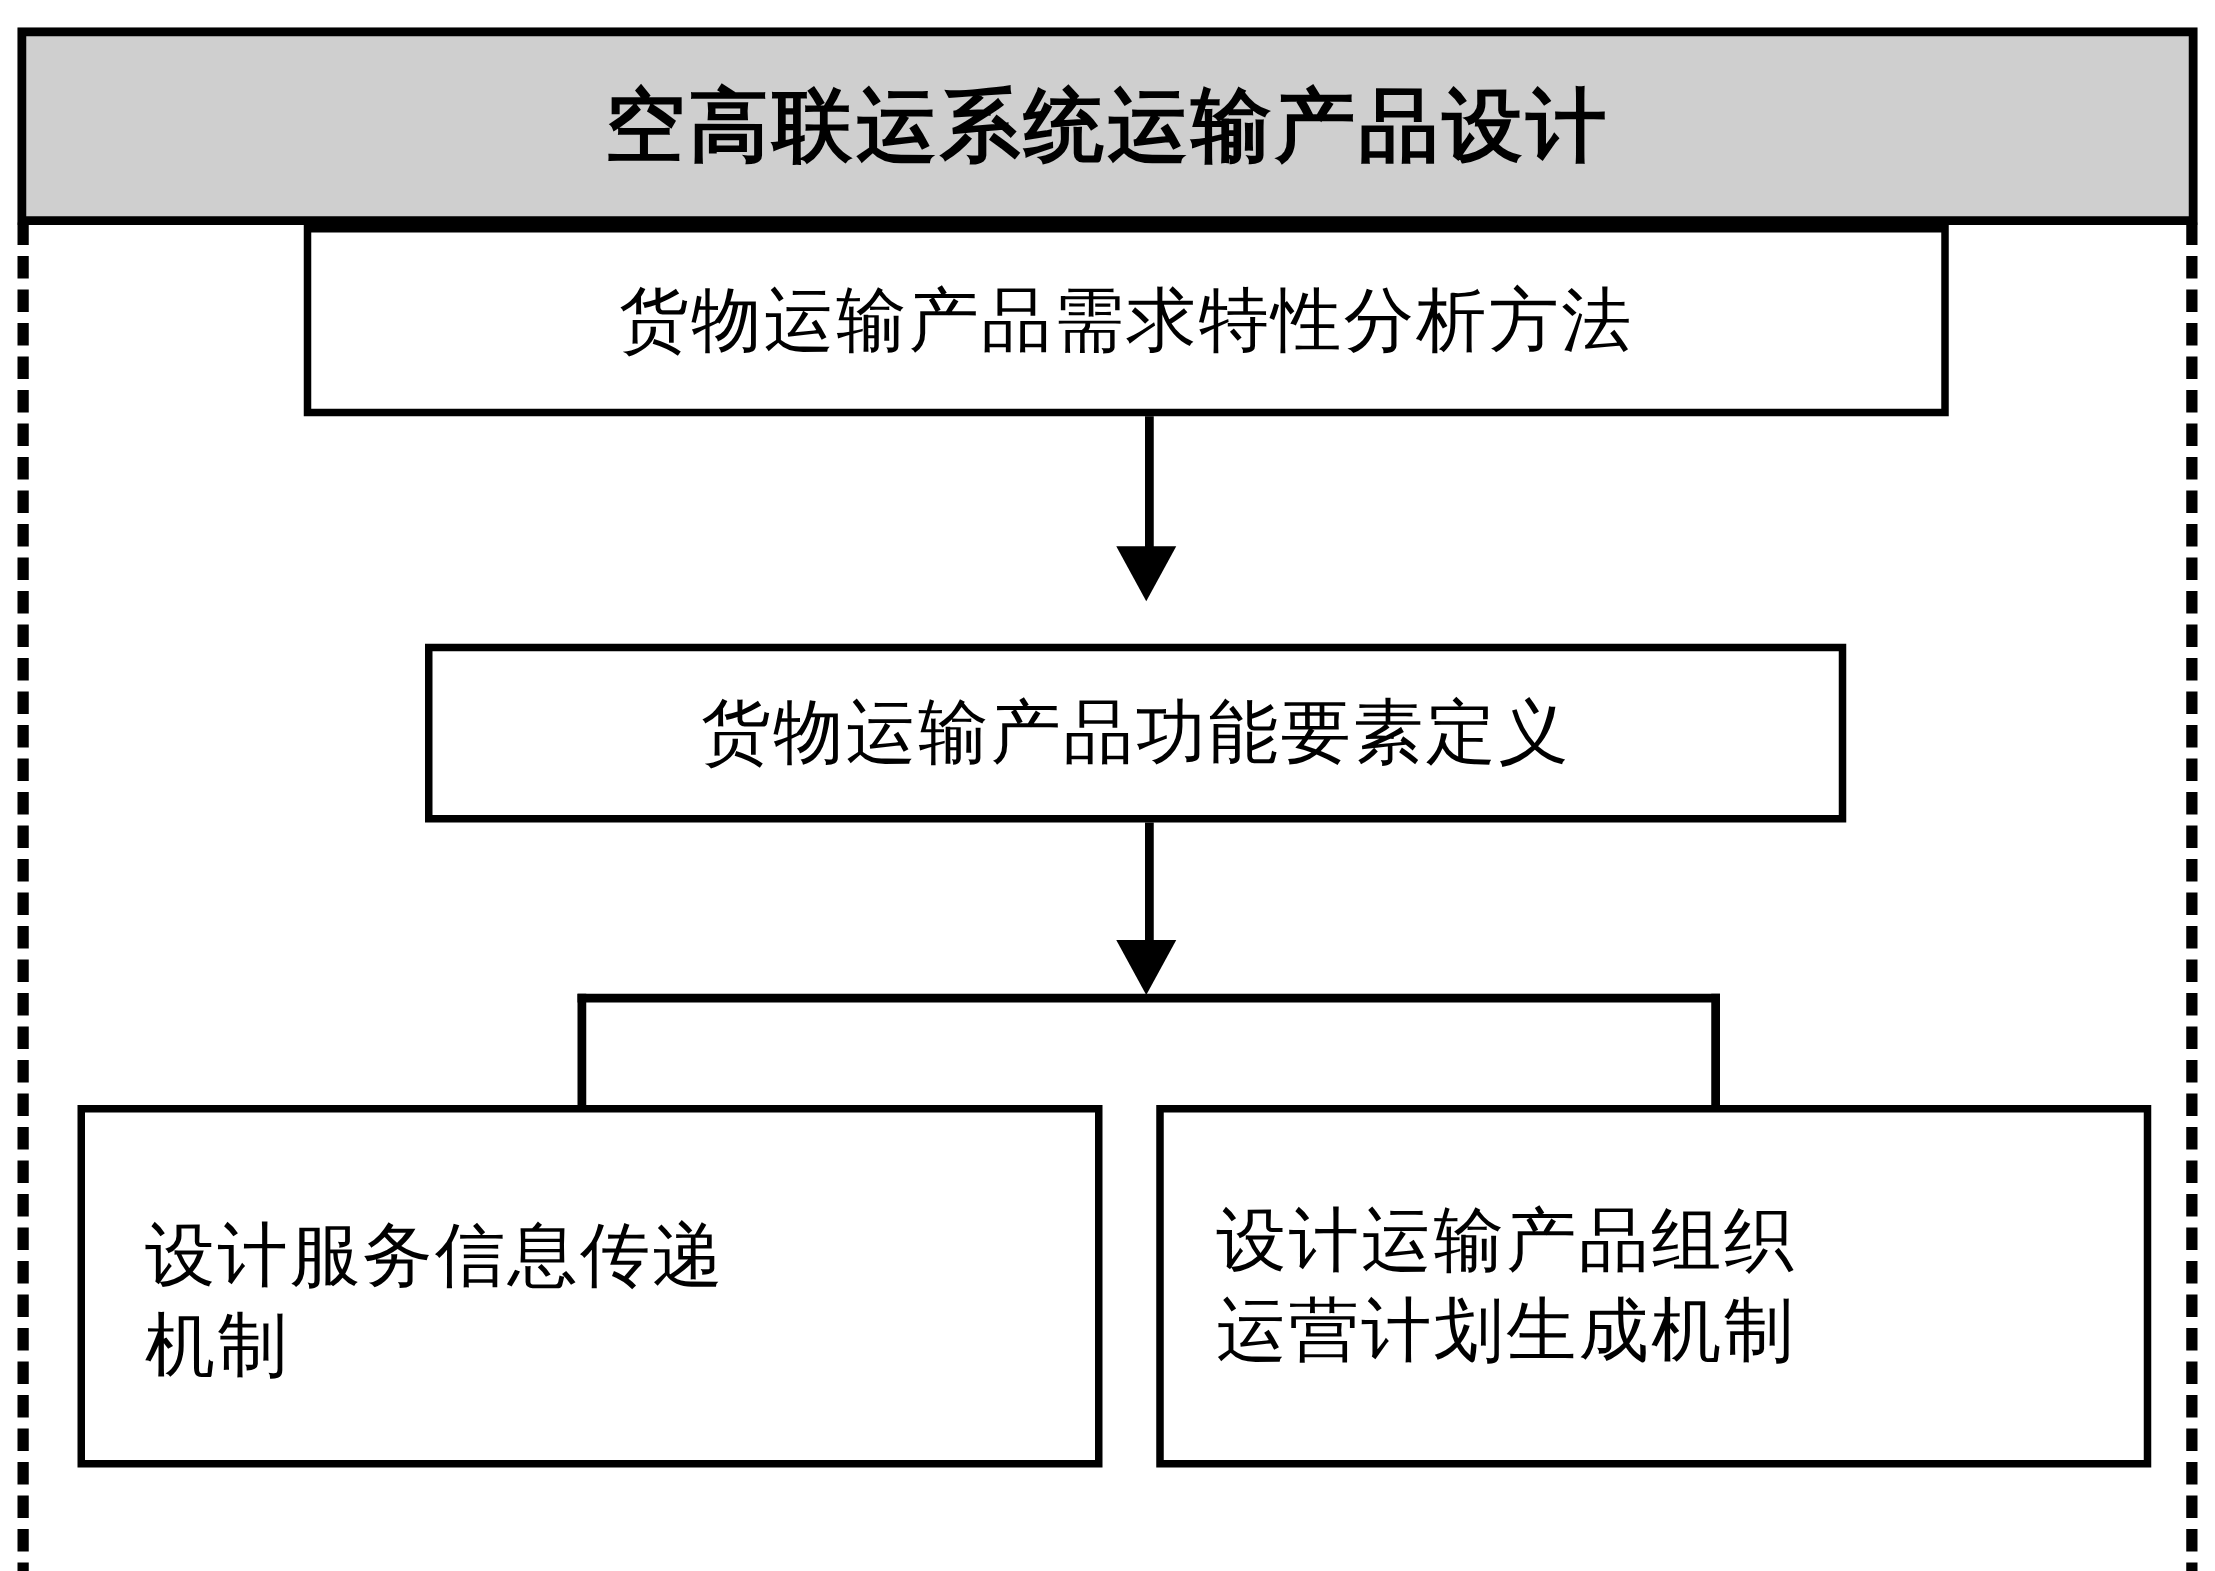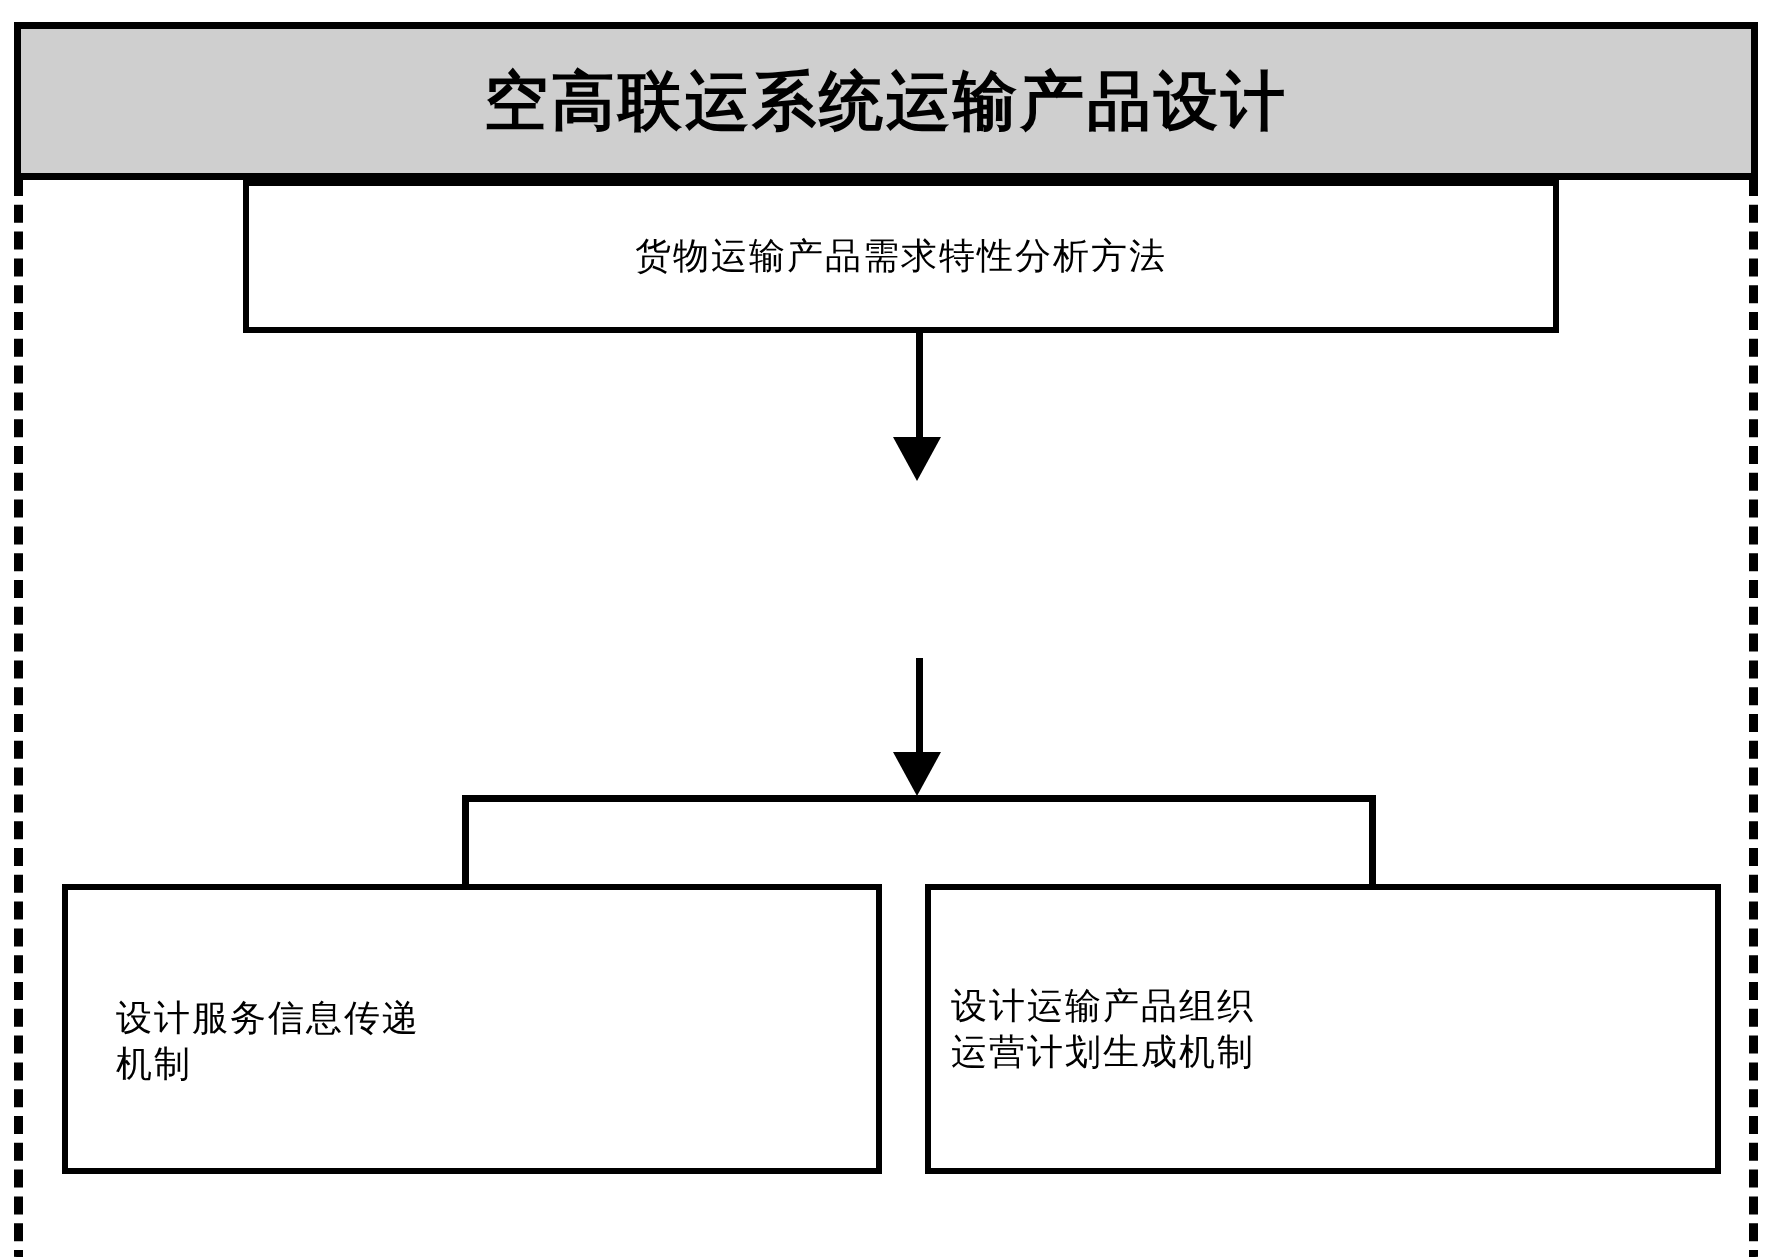--- a/index.html
+++ b/index.html
@@ -61,21 +61,21 @@
     background: #ffffff;
     border: 6px solid #000000;
     box-sizing: border-box;
     display: flex;
     align-items: center;
     justify-content: center;
     text-align: center;
     color: #000000;
   }
   .pbox .ptext {
-    font-size: 36px;
+    font-size: 56px;
     line-height: 1.28;
     letter-spacing: 2px;
     white-space: pre-line;
   }
 
   #box-demand {
     left: 243px;
     top: 180px;
     width: 1316px;
     height: 153px;
@@ -101,21 +101,21 @@
   }
   #box-plan {
     left: 925px;
     top: 884px;
     width: 796px;
     height: 290px;
   }
   #box-plan .ptext {
     text-align: left;
     width: 100%;
-    padding-left: 20px;
+    padding-left: 42px;
     box-sizing: border-box;
   }
 
   
   .vline {
     position: absolute;
     width: 7px;
     background: #000000;
   }
   .hline {
@@ -156,20 +156,23 @@
     <span class="title-text">空高联运系统运输产品设计</span>
   </div>
 
   <div class="pbox" id="box-demand">
     <span class="ptext">货物运输产品需求特性分析方法</span>
   </div>
 
   <div class="vline" id="conn1-line"></div>
   <div class="arrowhead" id="conn1-head"></div>
 
+  <div class="pbox" id="box-function">
+    <span class="ptext">货物运输产品功能要素定义</span>
+  </div>
 
   <div class="vline" id="conn2-line"></div>
   <div class="arrowhead" id="conn2-head"></div>
 
   <div class="hline" id="split-bar"></div>
   <div class="vline" id="split-left"></div>
   <div class="vline" id="split-right"></div>
 
   <div class="pbox" id="box-service">
     <span class="ptext">设计服务信息传递

